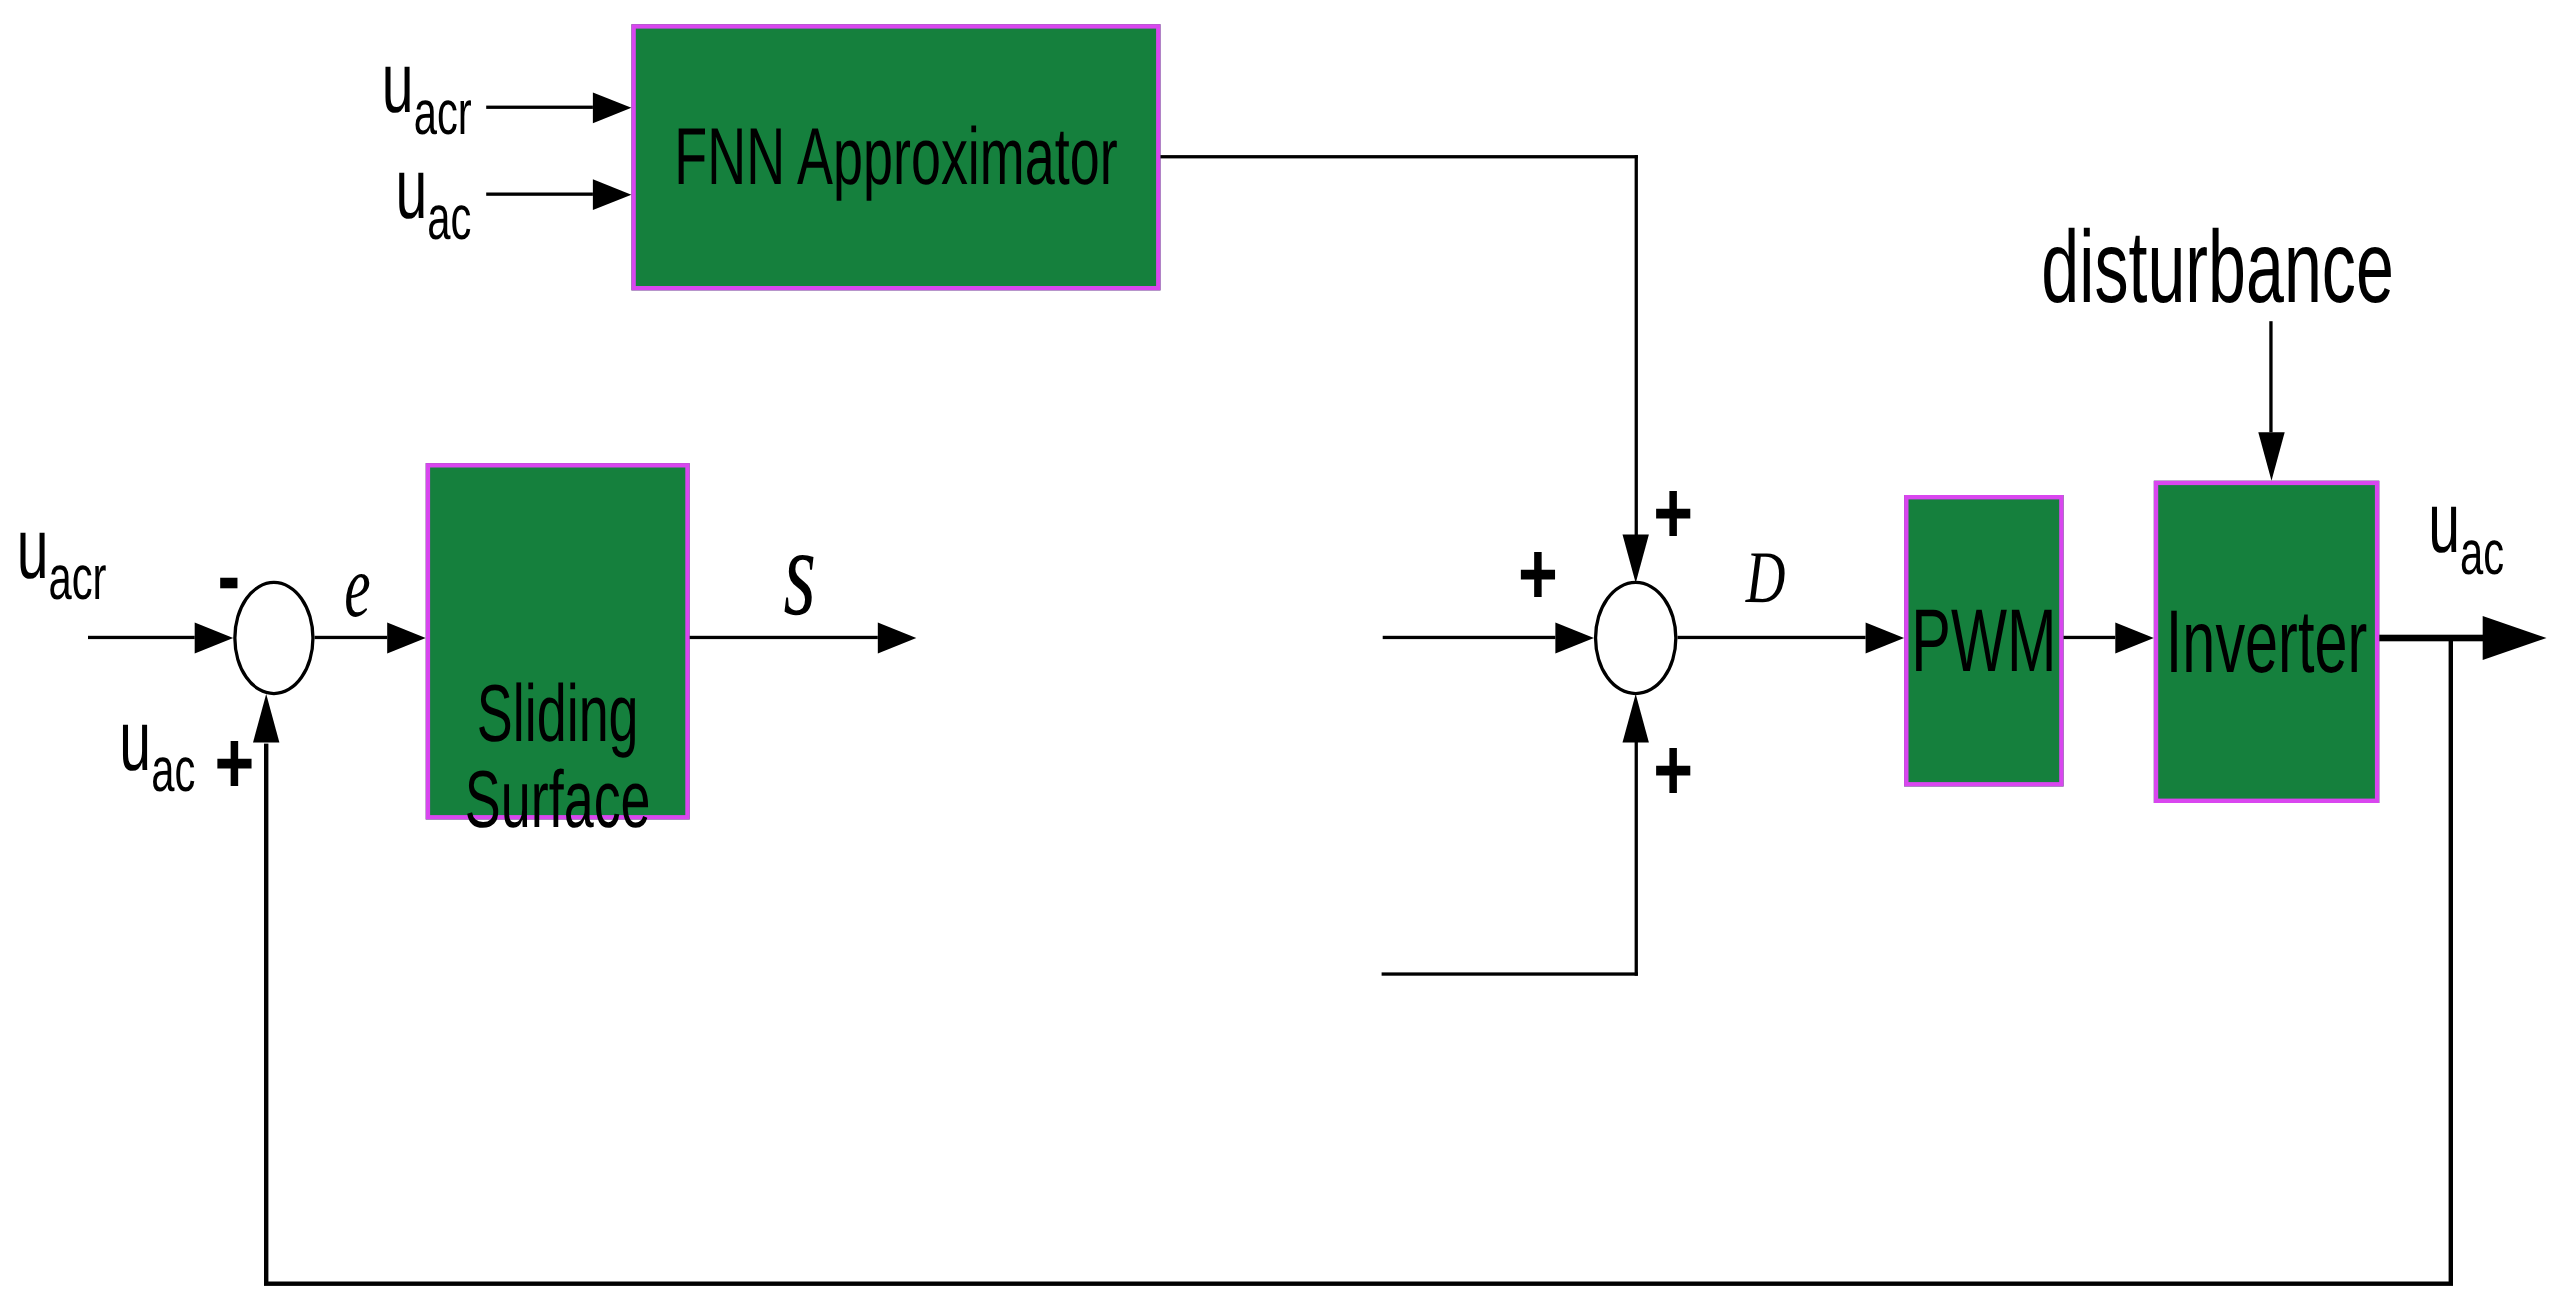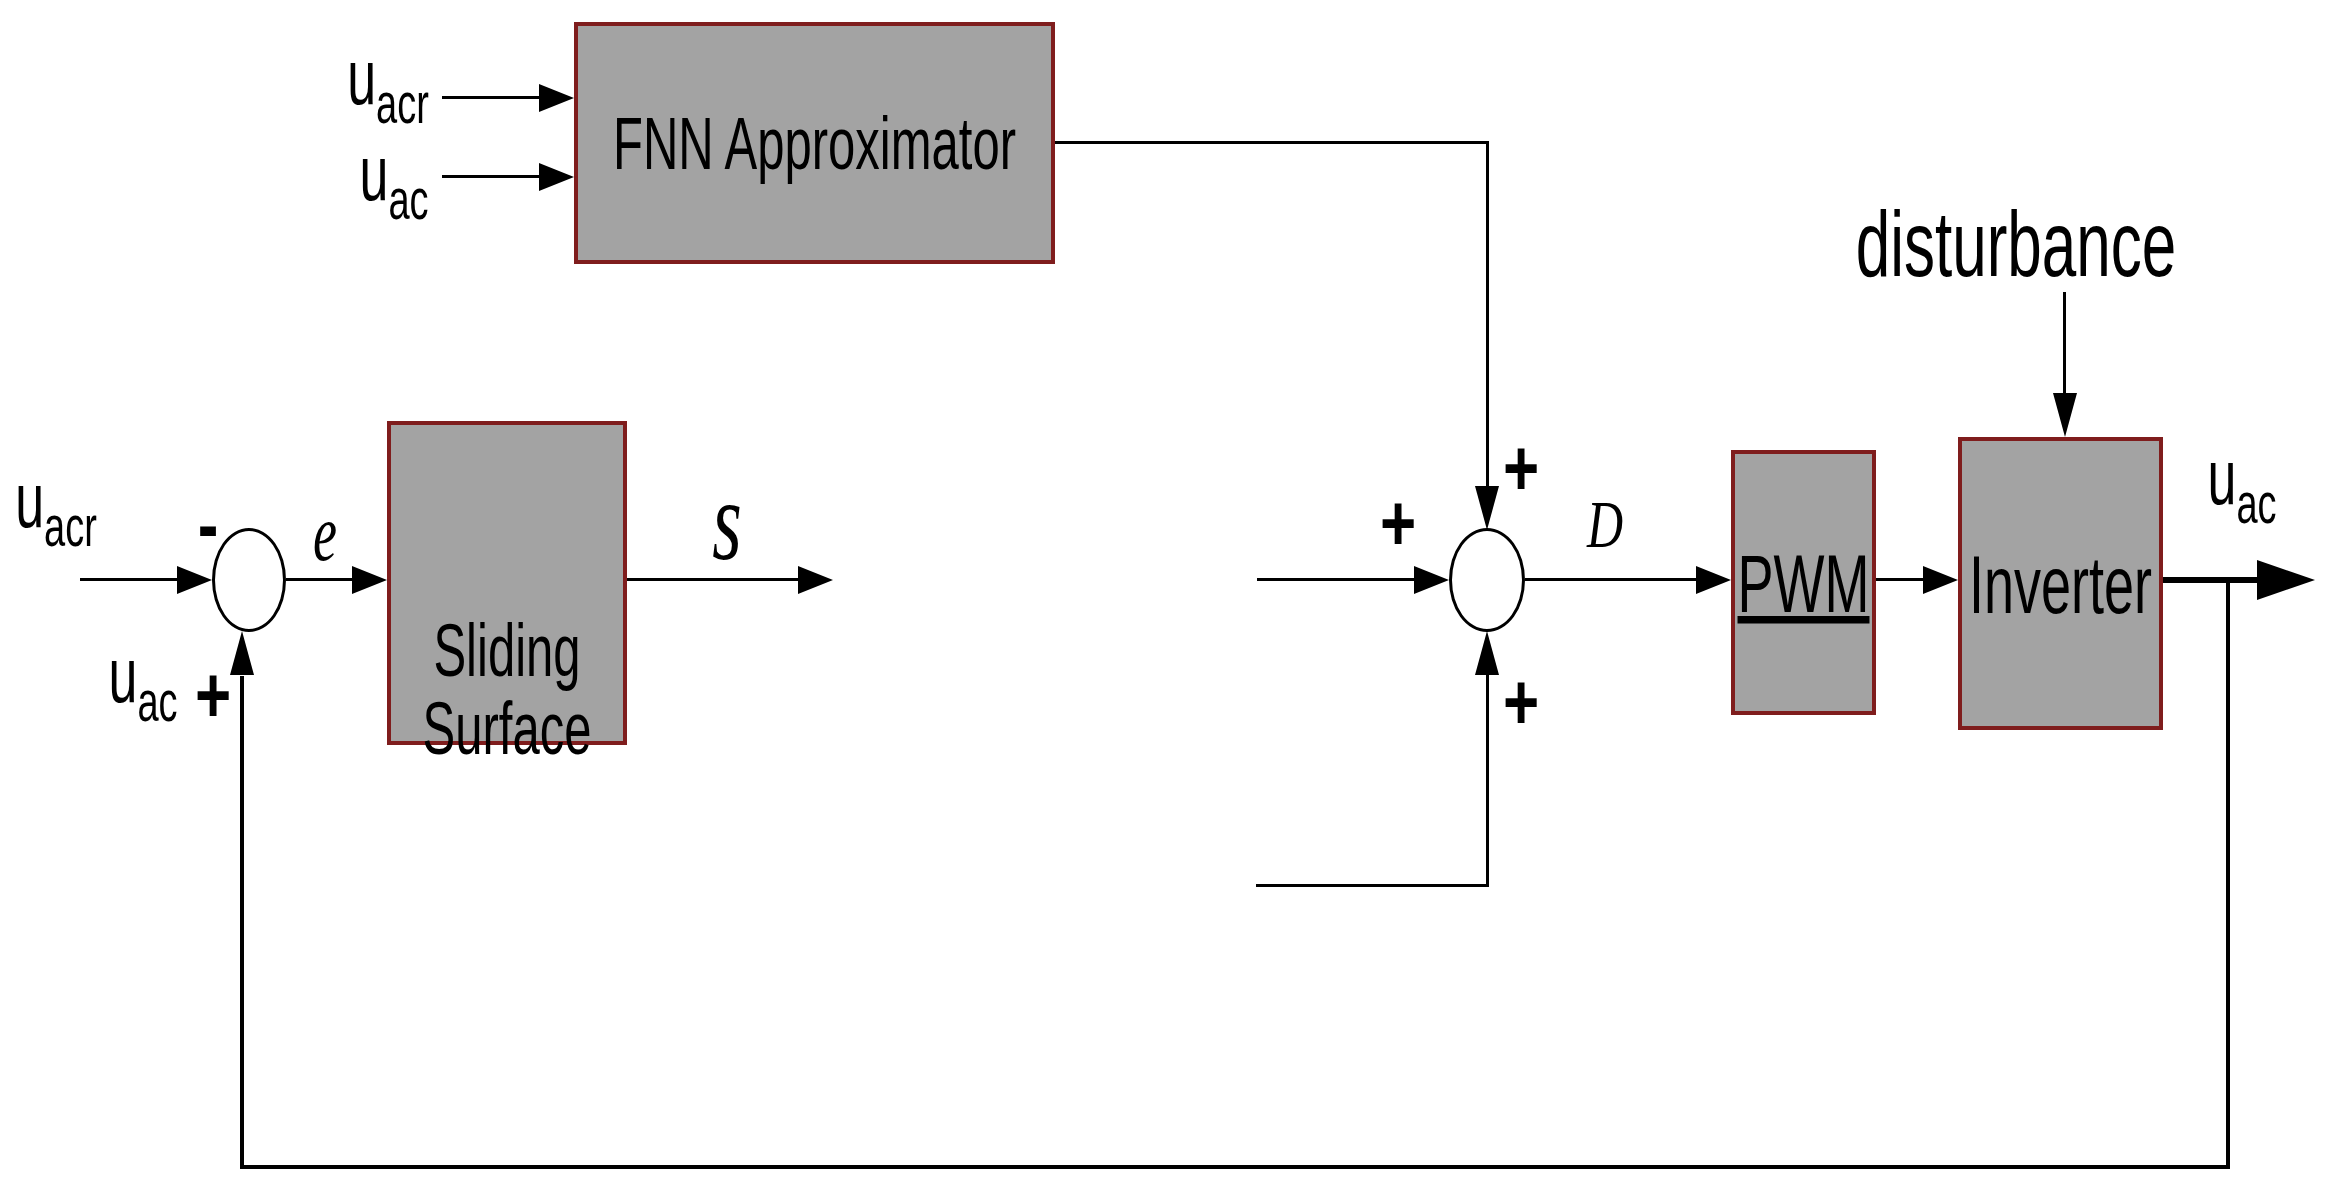--- a/index.html
+++ b/index.html
@@ -2,21 +2,21 @@
 <html><head>
 <meta charset="utf-8">
 <style>
   * { margin:0; padding:0; box-sizing:border-box; }
   html,body { background:#ffffff; }
   .canvas {
     position:relative; width:2330px; height:1192px; background:#fff;
     font-family:"Liberation Sans", sans-serif; color:#000; overflow:hidden;
   }
   .box {
-    position:absolute; border:4px solid #7f1d1d; background:#a3a3a3;
+    position:absolute; border:4px solid #d946ef; background:#15803d;
     display:flex; align-items:center; justify-content:center;
   }
   .box-label {
     font-size:49px; line-height:52px; text-align:center;
     transform:scaleY(1.5); white-space:nowrap;
   }
   .box-label.big { font-size:54px; }
   .hline, .vline { position:absolute; background:#000; }
   .ellipse { position:absolute; border:3px solid #000; border-radius:50%; background:#fff; }
   .arr { position:absolute; width:0; height:0; }
@@ -48,21 +48,21 @@
 
   <div class="box" style="left:387px; top:421px; width:240px; height:324px;align-items:flex-end;">
     <div class="box-label">
       <div>Sliding</div>
       <div>Surface</div>
     </div>
   </div>
 
 
 
-  <div class="box" style="left:1731px; top:450px; width:145px; height:265px;text-decoration:underline;">
+  <div class="box" style="left:1731px; top:450px; width:145px; height:265px;">
     <div class="box-label big">PWM</div>
   </div>
 
   <div class="box" style="left:1958px; top:437px; width:205px; height:293px;">
     <div class="box-label big">Inverter</div>
   </div>
 
   <div class="ellipse" style="left:212px; top:528px; width:74px; height:104px;"></div>
   <div class="ellipse" style="left:1449px; top:528px; width:76px; height:104px;"></div>
 

